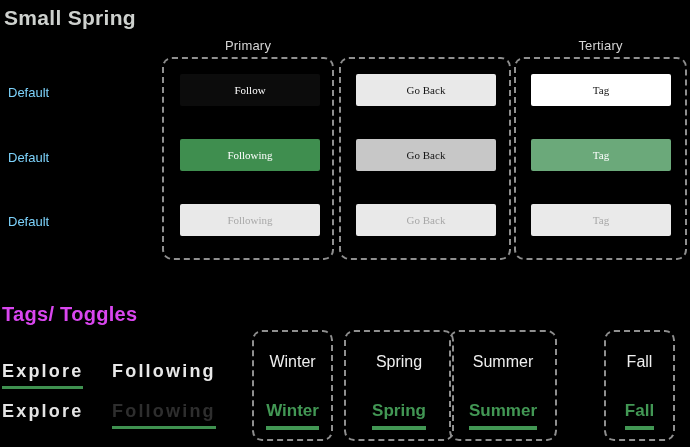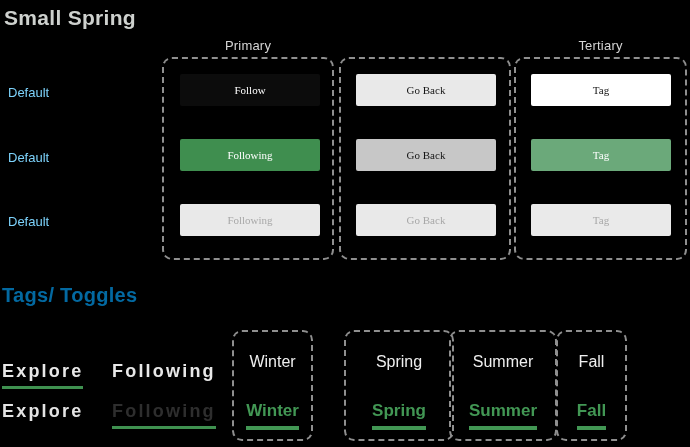--- a/index.html
+++ b/index.html
@@ -20,22 +20,22 @@
   }
   .spec-box{
     position:absolute;top:57px;height:199px;border:2px dashed #8f8f8f;border-radius:10px;
   }
   .btn{
     position:absolute;width:140px;height:32px;border:none;border-radius:2px;
     font-family:Liberation Serif, serif;font-size:11px;font-weight:500;
     display:flex;align-items:center;justify-content:center;cursor:pointer;padding:0;
   }
   .h2{
-    position:absolute;left:2px;top:284px;font-size:20px;font-weight:700;
-    color:#0369a1;letter-spacing:.3px;
+    position:absolute;left:2px;top:303px;font-size:20px;font-weight:700;
+    color:#d946ef;letter-spacing:.3px;
   }
   .toggle{
     position:absolute;font-size:18px;font-weight:700;letter-spacing:2.2px;
     line-height:19px;cursor:pointer;
   }
   .toggle.underlined{border-bottom:3px solid #3f9150;padding-bottom:5px;}
   .season-box{
     position:absolute;top:330px;height:111px;border:2px dashed #8f8f8f;border-radius:10px;
     display:flex;flex-direction:column;align-items:center;box-sizing:border-box;
     padding-top:20px;
@@ -78,30 +78,30 @@
   <button class="btn" style="left: 531px; top: 139px; background-color: rgb(107, 169, 122); color: rgb(255, 255, 255);">Tag</button>
   <button class="btn" style="left: 531px; top: 204px; background-color: rgb(234, 234, 234); color: rgb(168, 168, 168);">Tag</button>
 
   <div class="h2">Tags/ Toggles</div>
 
   <div class="toggle underlined" style="left: 2px; top: 362px; color: rgb(232, 232, 232);">Explore</div>
   <div class="toggle" style="left: 112px; top: 362px; color: rgb(232, 232, 232);">Following</div>
   <div class="toggle" style="left: 2px; top: 402px; color: rgb(227, 227, 227);">Explore</div>
   <div class="toggle underlined" style="left: 112px; top: 402px; color: rgb(46, 46, 46);">Following</div>
 
-  <div class="season-box" style="left:232px;width:81px;">
+  <div class="season-box" style="left:252px;width:81px;">
     <div class="season-default">Winter</div>
     <div class="season-selected">Winter</div>
   </div>
   <div class="season-box" style="left:344px;width:110px;">
     <div class="season-default">Spring</div>
     <div class="season-selected">Spring</div>
   </div>
   <div class="season-box" style="left:449px;width:108px;">
     <div class="season-default">Summer</div>
     <div class="season-selected">Summer</div>
   </div>
-  <div class="season-box" style="left:556px;width:71px;">
+  <div class="season-box" style="left:604px;width:71px;">
     <div class="season-default">Fall</div>
     <div class="season-selected">Fall</div>
   </div>
 
 </div>
 
 </body></html>

